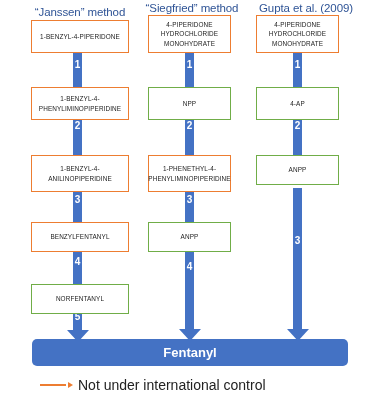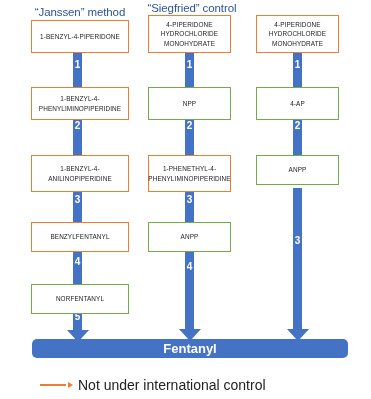--- a/index.html
+++ b/index.html
@@ -116,21 +116,22 @@
     font-family: "Liberation Sans", sans-serif;
     white-space: nowrap;
   }
 </style>
 </head>
 <body>
 
 <div id="diagram">
 
   <div class="col-header" style="left:10px; top:6px; width:140px;">“Janssen” method</div>
-  <div class="col-header" style="left:122px; top:2px; width:140px;">“Siegfried” control</div>
+  <div class="col-header" style="left:122px; top:2px; width:140px;">“Siegfried” method</div>
+  <div class="col-header" style="left:242px; top:2px; width:128px;">Gupta et al. (2009)</div>
 
   <div class="connector" style="left:73px; top:52px; width:9px; height:40px;">
     <span class="step-num" style="top:8px;">1</span>
   </div>
   <div class="connector" style="left:73px; top:112px; width:9px; height:48px;">
     <span class="step-num" style="top:9px;">2</span>
   </div>
   <div class="connector" style="left:73px; top:188px; width:9px; height:42px;">
     <span class="step-num" style="top:7px;">3</span>
   </div>
@@ -199,21 +200,21 @@
   <div class="node" style="left:256px; top:15px; width:83px; height:38px;">
     <span class="node-label">4-PIPERIDONE HYDROCHLORIDE MONOHYDRATE</span>
   </div>
   <div class="node controlled" style="left:256px; top:87px; width:83px; height:33px;">
     <span class="node-label">4-AP</span>
   </div>
   <div class="node controlled" style="left:256px; top:155px; width:83px; height:30px;">
     <span class="node-label">ANPP</span>
   </div>
 
-  <div class="product-bar" style="left:32px; top:339px; width:316px; height:19px;">
+  <div class="product-bar" style="left:32px; top:339px; width:316px; height:27px;">
     <span class="product-label">Fentanyl</span>
   </div>
 
   <div class="legend" style="left:40px; top:377px;">
     <span class="legend-line"></span>
     <span class="legend-arrow"></span>
     <span class="legend-text">Not under international control</span>
   </div>
 
 </div>

